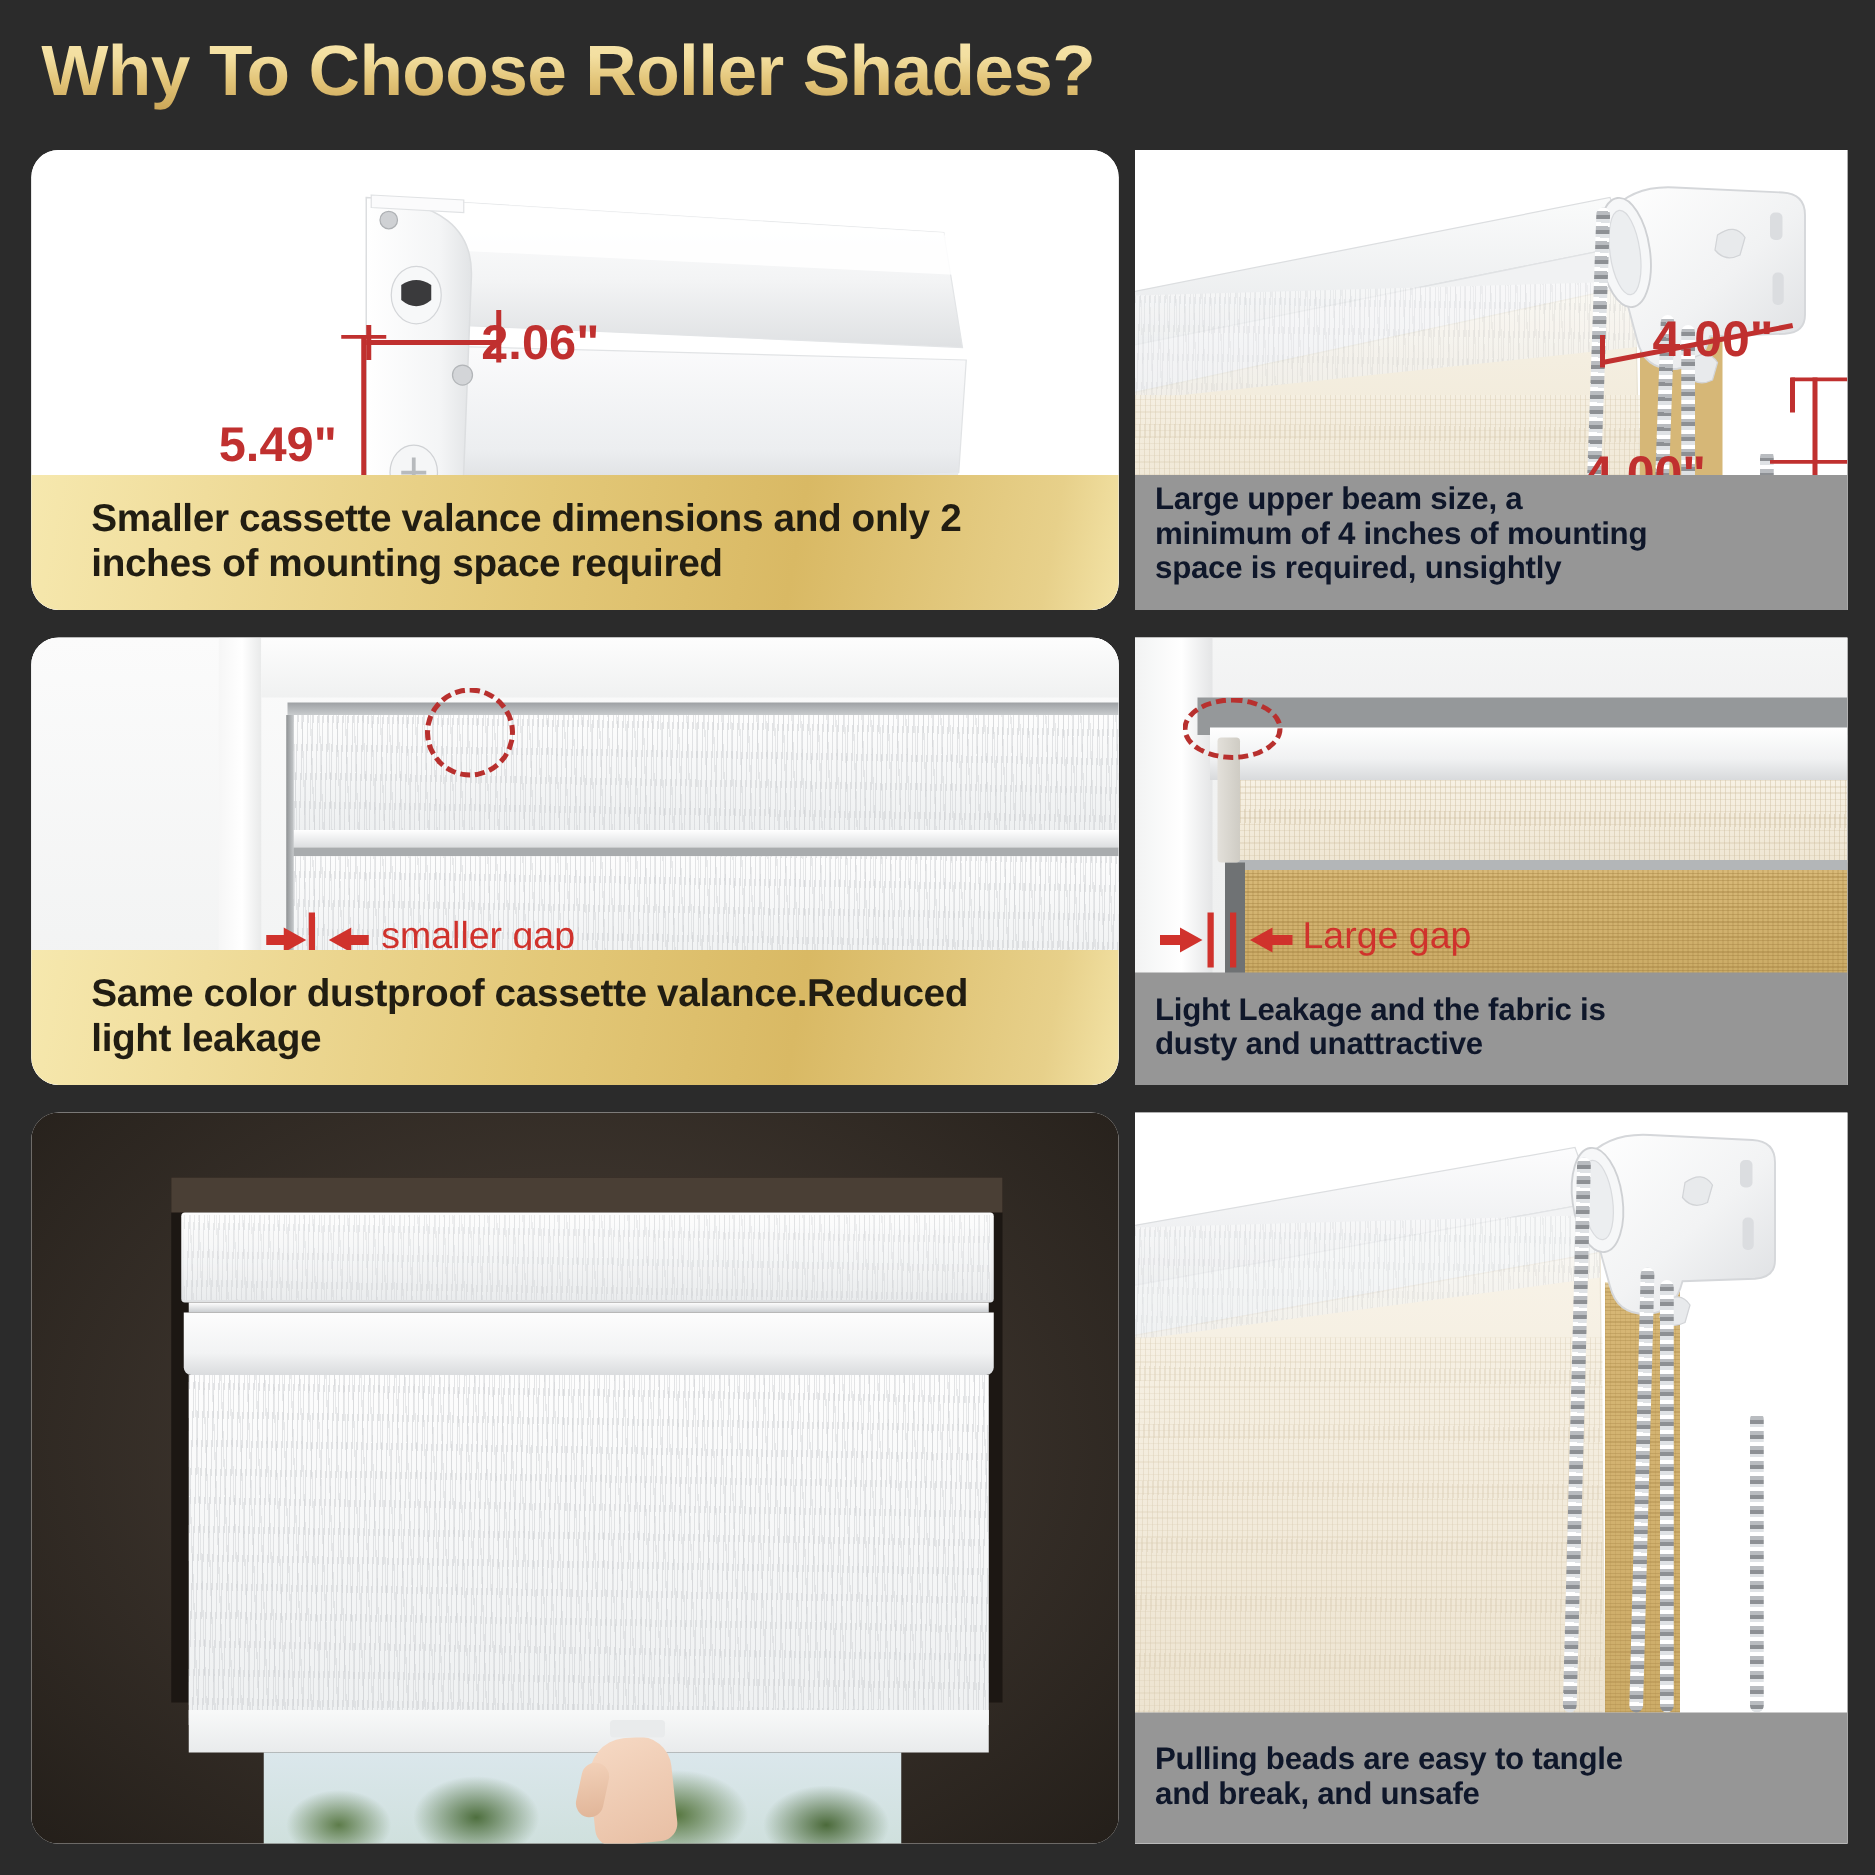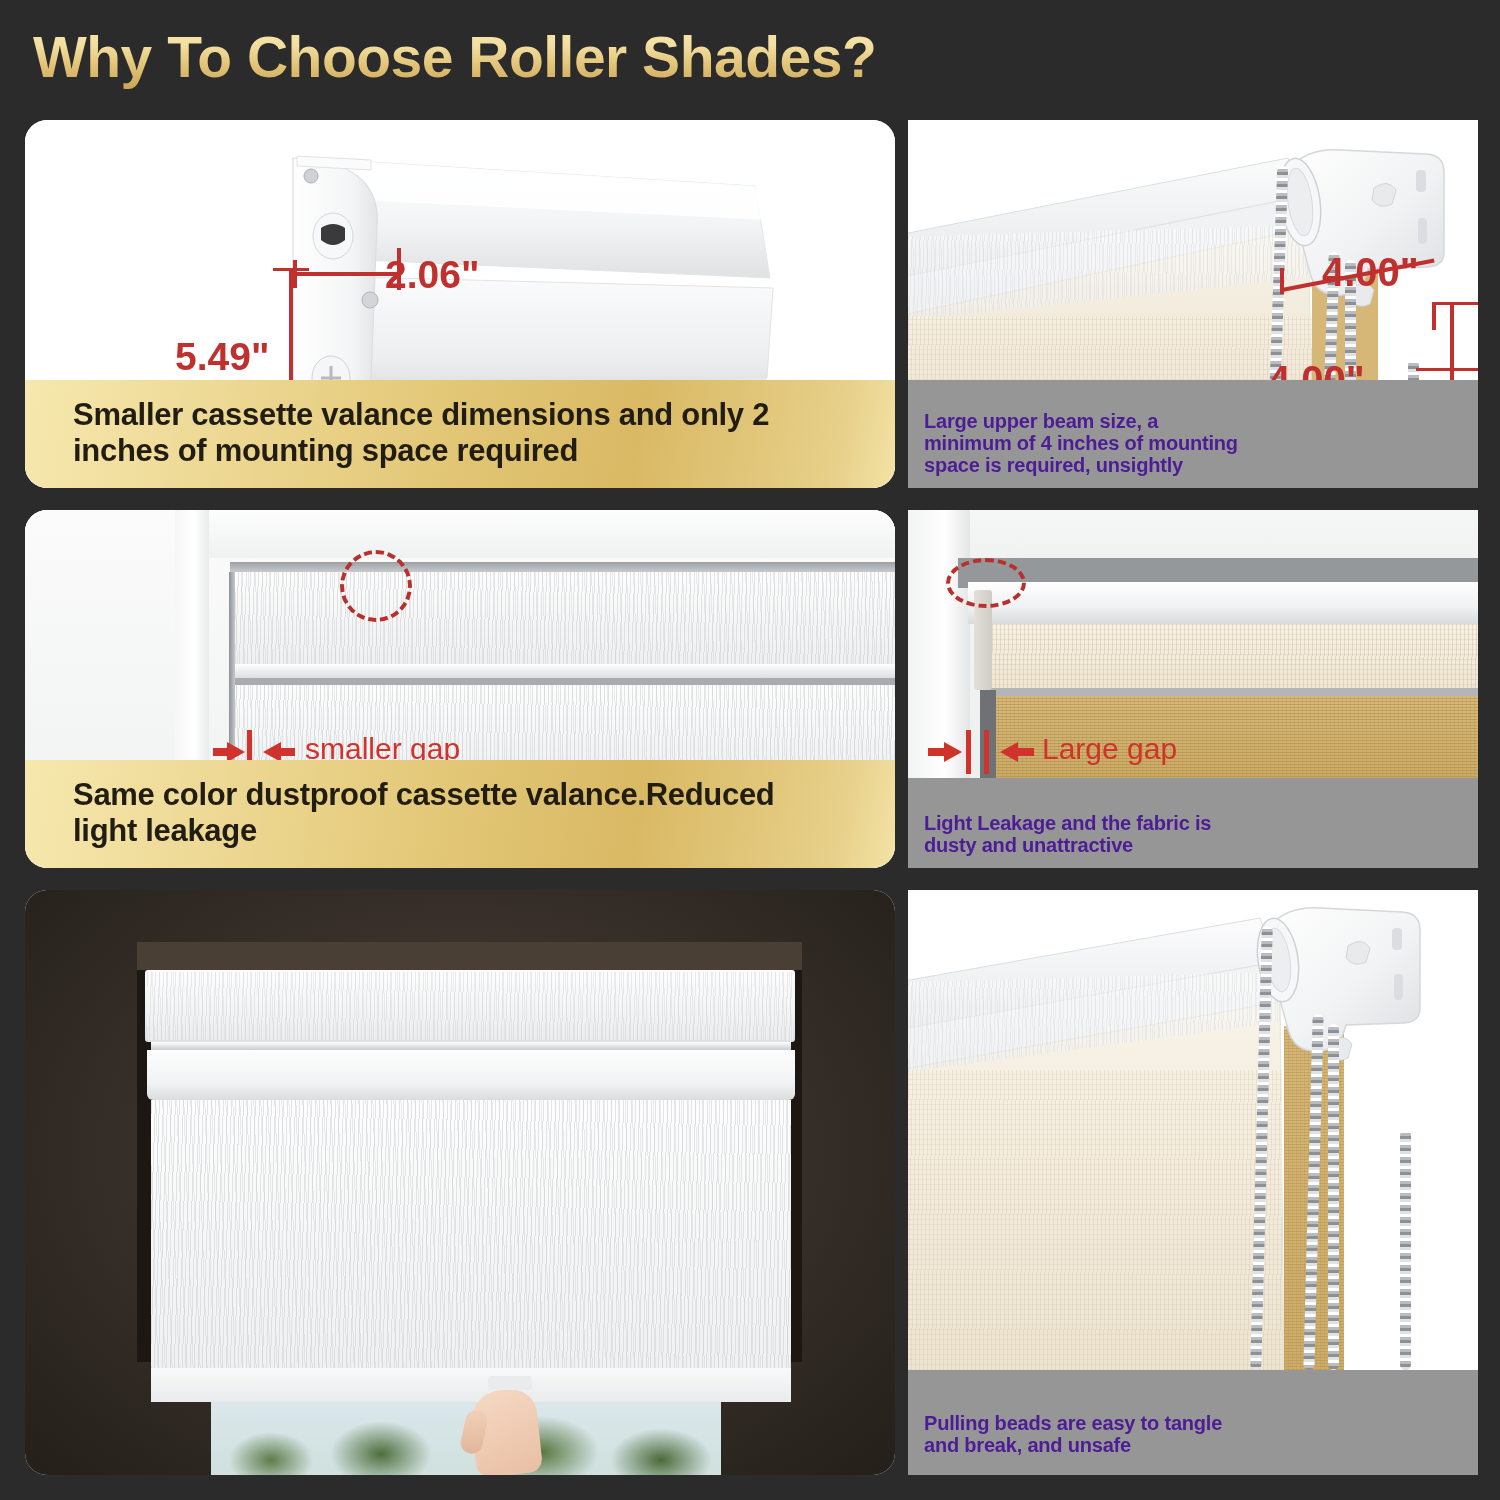--- a/index.html
+++ b/index.html
@@ -40,23 +40,22 @@
     background:linear-gradient(100deg,#f6e8ae 0%,#f0dd9c 16%,#e3c878 47%,#d9b964 70%,#e7d08a 93%,#f3e3a6 100%);
     border-radius:0 0 22px 22px;
   }
   .caption-gold .cap-text{
     color:#211d12; font-weight:bold; font-size:31px; line-height:1.16;
     letter-spacing:-0.3px;
     margin-left:32px;
   }
   .caption-grey{ background:#969696; }
   .caption-grey .cap-text{
-    color:#4c1d95; font-weight:bold; font-size:20px; line-height:1.1;
+    color:#0f172a; font-weight:bold; font-size:25px; line-height:1.1;
     letter-spacing:-0.2px;
-    margin-top:24px;
   }
   .cap-text{ white-space:pre-line; font-family:"Liberation Sans", sans-serif; }
 
   
   .dimtext{
     position:absolute; color:#c0302f; font-weight:bold;
     font-family:"Liberation Sans", sans-serif; white-space:nowrap;
   }
   .gaptext{
     position:absolute; color:#d0322c; font-weight:normal; font-size:30px;

